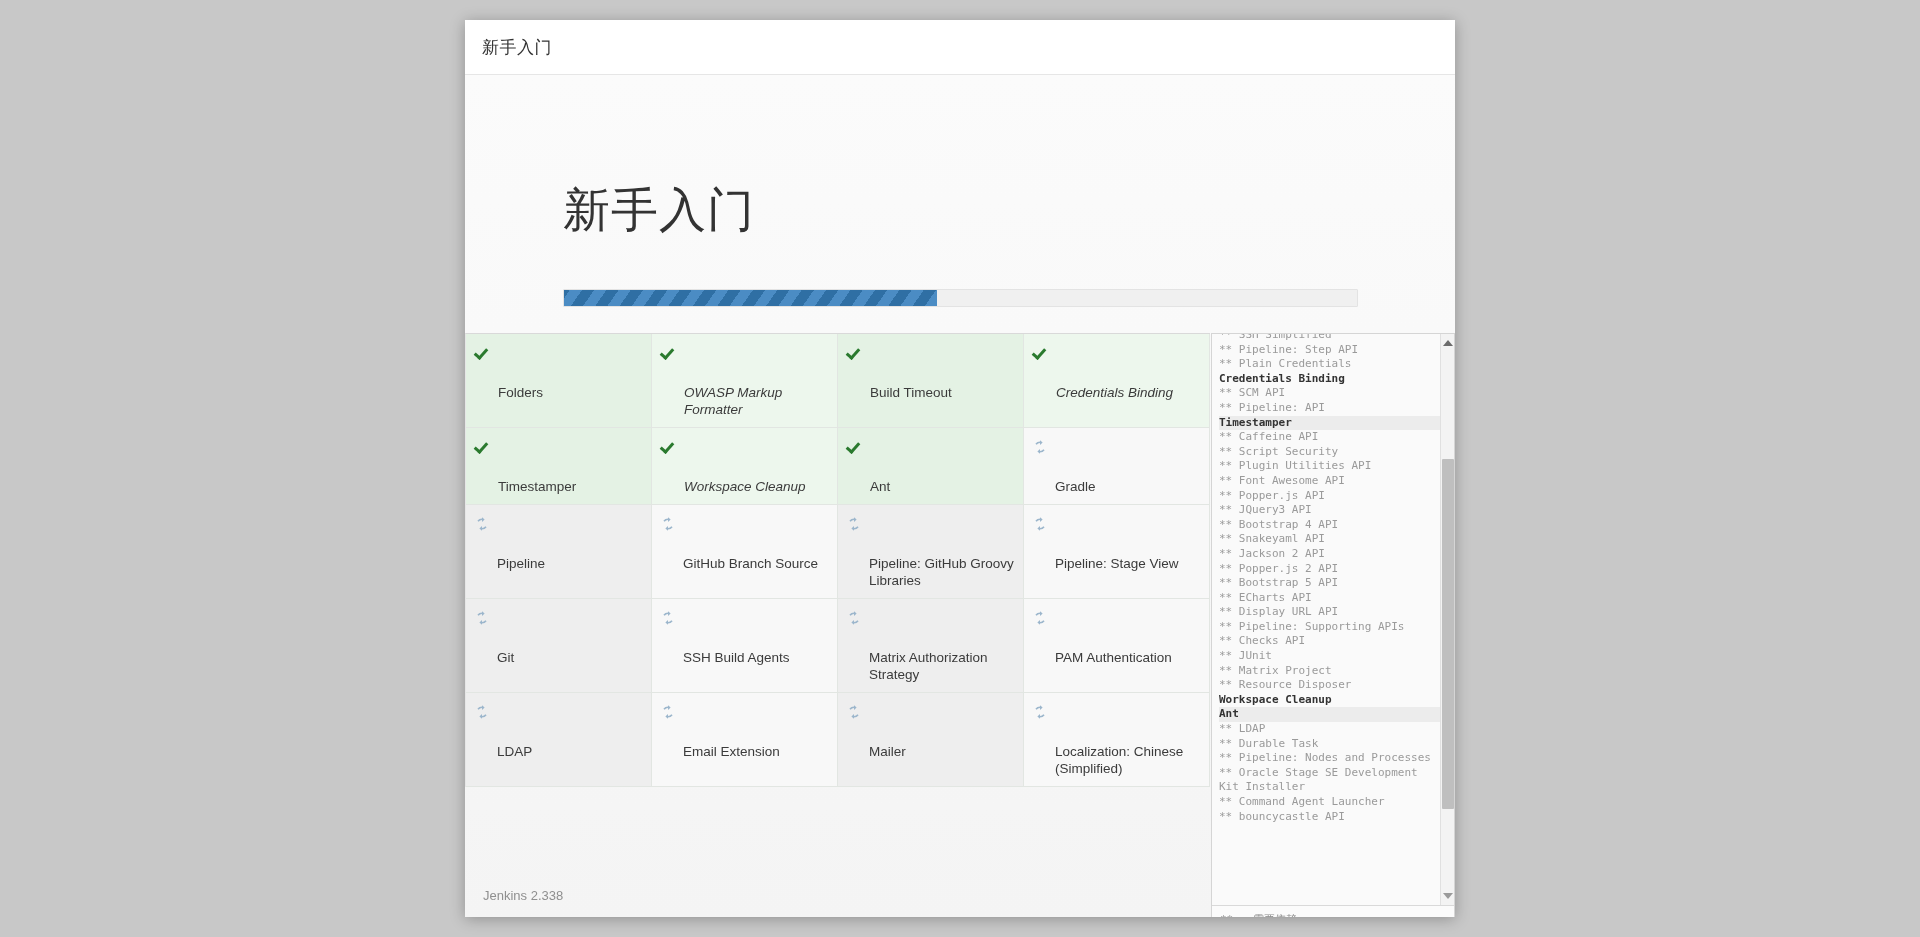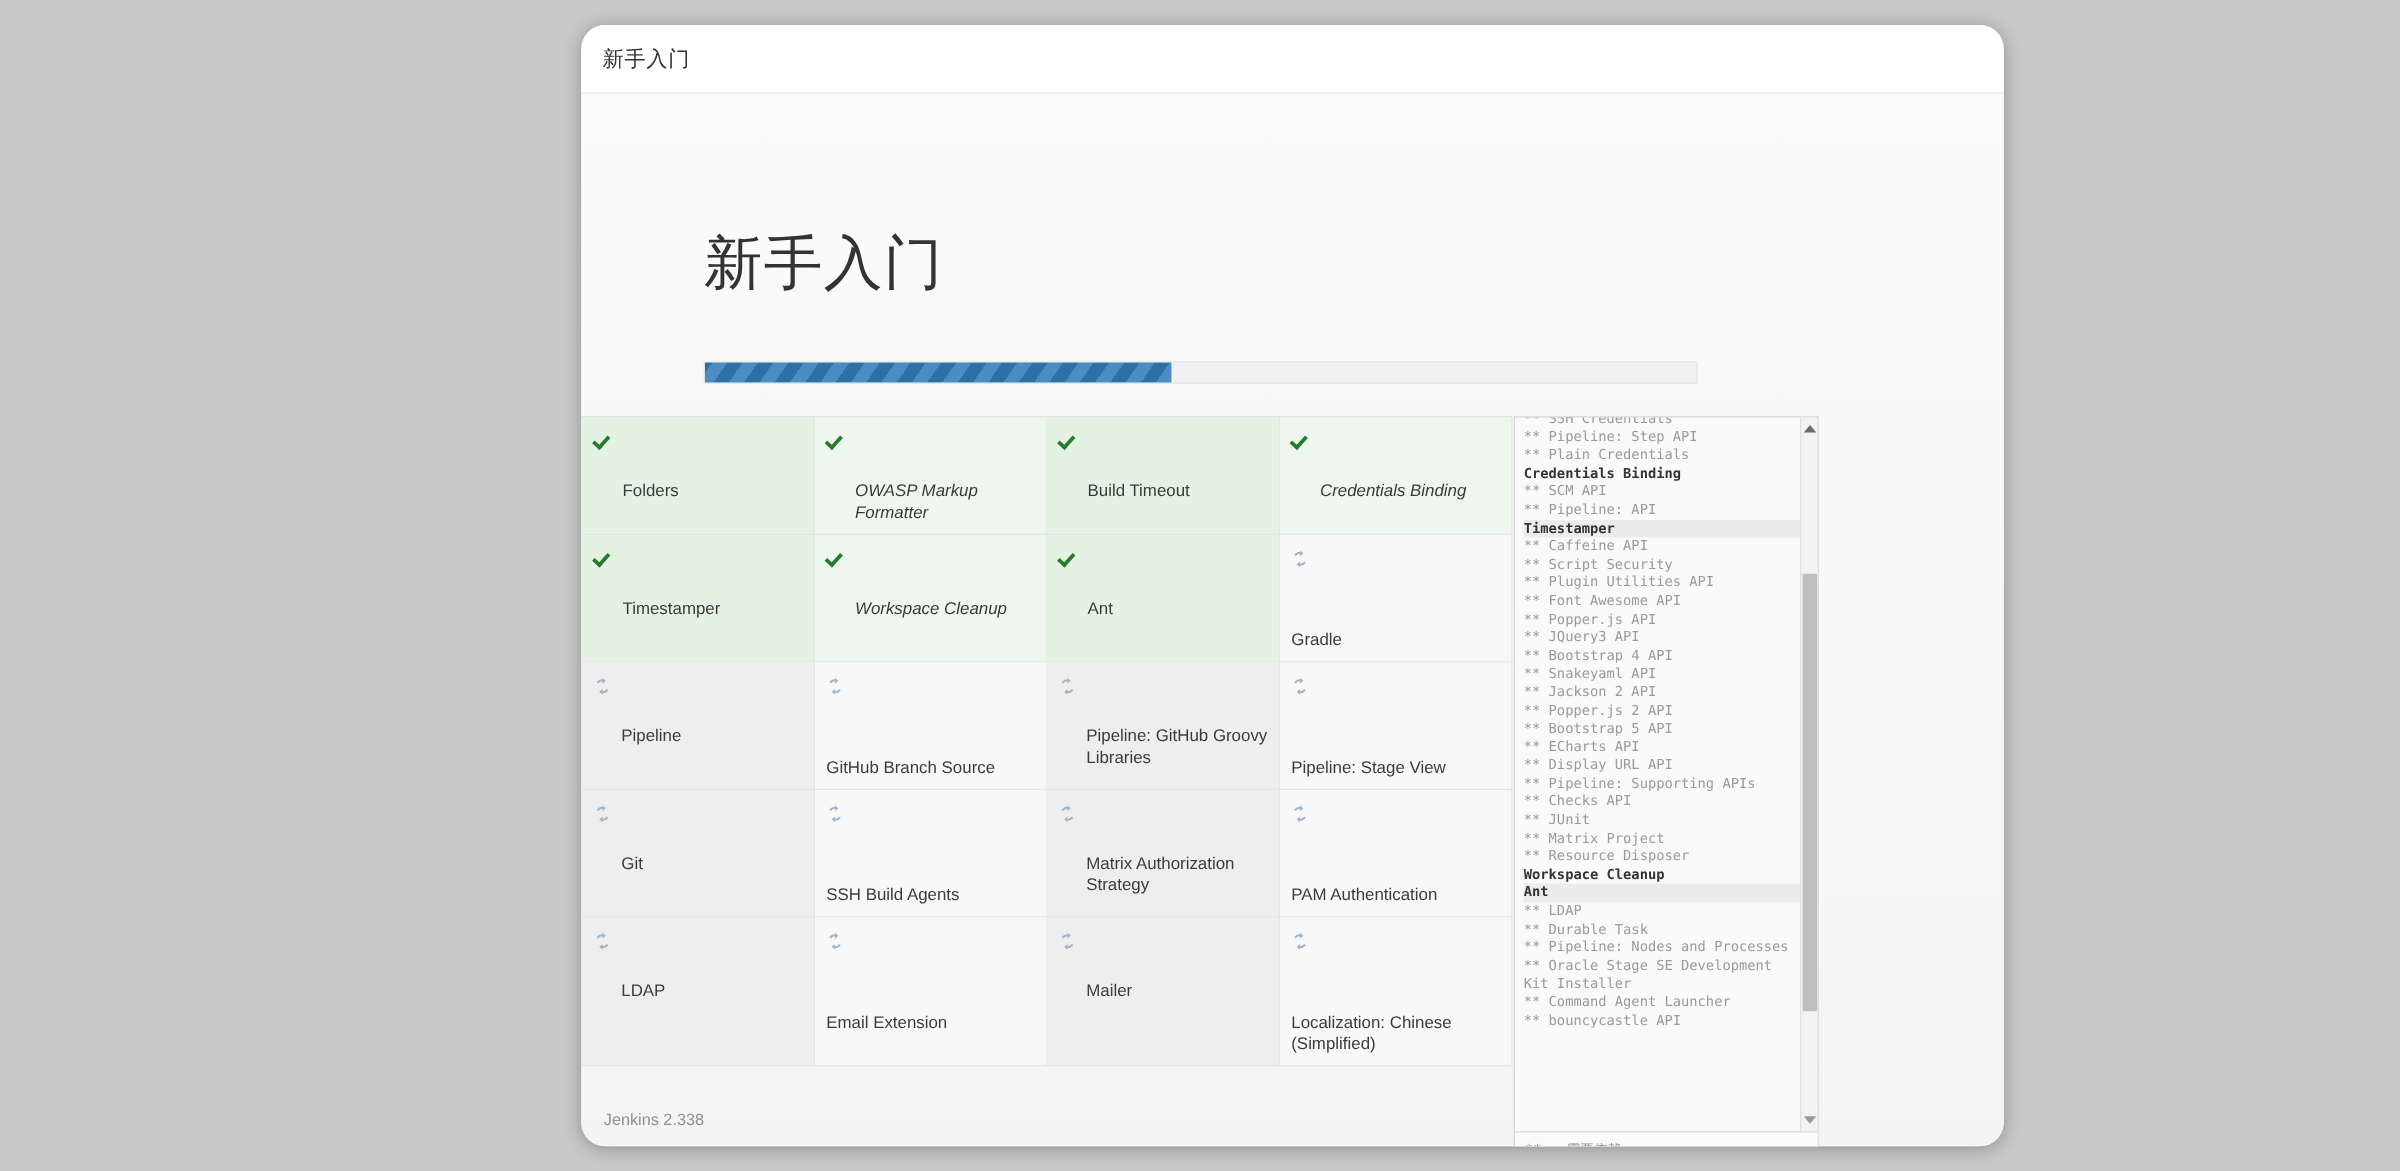--- a/index.html
+++ b/index.html
@@ -17,26 +17,25 @@
     width: 1920px;
     height: 937px;
     background: #c8c8c8;
   }
 
   
   .dialog {
     position: absolute;
     left: 465px;
     top: 20px;
-    width: 1138px;
+    width: 990px;
     height: 897px;
     background: #ffffff;
     box-shadow: 0 2px 14px rgba(0,0,0,0.28);
     overflow: hidden;
-    border-radius: 19px;
   }
 
   .dialog-header {
     height: 55px;
     background: #ffffff;
     border-bottom: 1px solid #e6e6e6;
     display: flex;
     align-items: center;
     padding-left: 17px;
     box-sizing: border-box;
@@ -118,21 +117,21 @@
     border-right: 1px solid #e2e6e2;
     border-bottom: 1px solid #e2e6e2;
     font-size: 13.5px;
     color: #3b3b3b;
     line-height: 1.26;
   }
   
   .cell.done { background: #e4f2e4; }
   .cell.done.alt { background: #edf7ed; font-style: italic; }
   .cell.pending { background: #eeeeee; }
-  .cell.pending.alt { background: #f8f8f8; flex-direction: column; }
+  .cell.pending.alt { background: #f8f8f8; }
 
   .cell-label { padding-top: 1px; margin-top: 40px; }
 
   .icon-check {
     flex: 0 0 auto;
     width: 15px;
     height: 15px;
     margin-top: 2px;
     position: relative;
   }
@@ -436,21 +435,21 @@
                   <path fill="#9cb6cc" d="M8 14.4a6.4 6.4 0 0 0 5.3-2.8l-1.5-1A4.6 4.6 0 0 1 8 12.6v-2.2L5 13.1l3 2.7z"></path>
                 </svg>
               </span>
               <span class="cell-label">Localization: Chinese (Simplified)</span>
             </div>
           </div>
 
         <div class="log-panel">
           <div class="log-scroll-area">
             <ul class="log-list" id="log-list">
-                <li>** SSH Credentials</li>
+                <li>** SSH Simplified</li>
                 <li>** Pipeline: Step API</li>
                 <li>** Plain Credentials</li>
                 <li class="plugin">Credentials Binding</li>
                 <li>** SCM API</li>
                 <li>** Pipeline: API</li>
                 <li class="plugin active">Timestamper</li>
                 <li>** Caffeine API</li>
                 <li>** Script Security</li>
                 <li>** Plugin Utilities API</li>
                 <li>** Font Awesome API</li>

